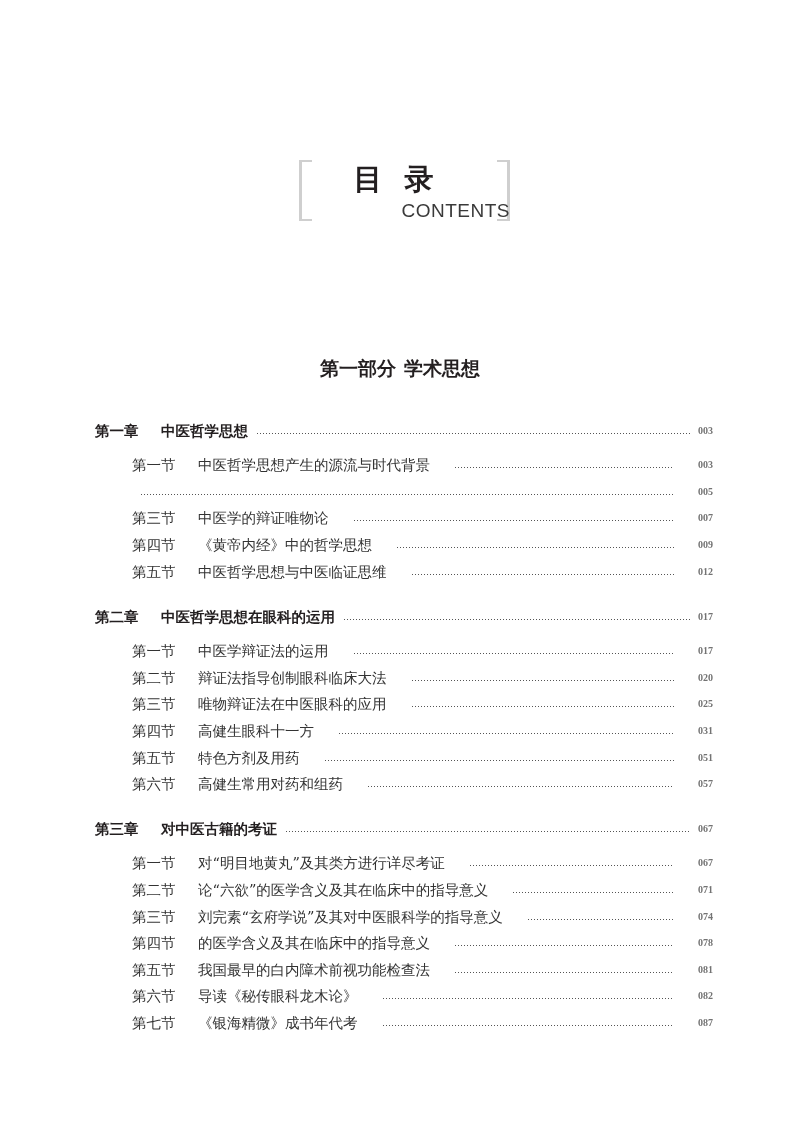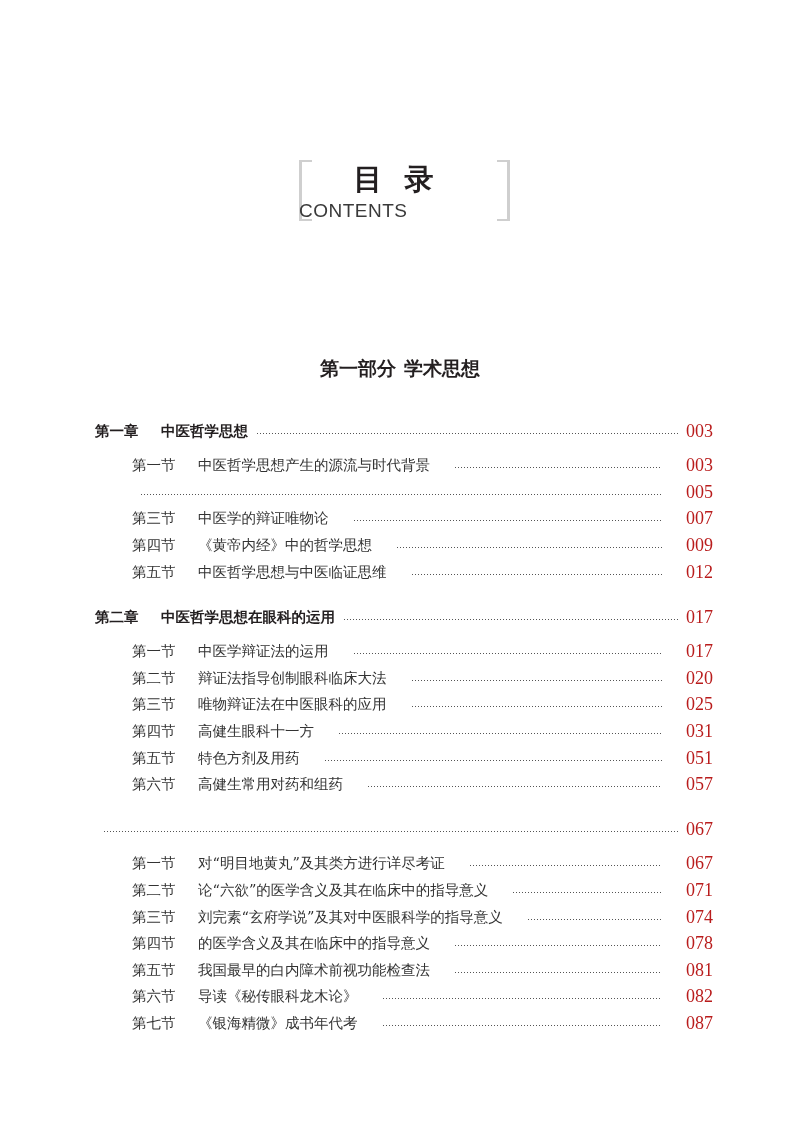--- a/index.html
+++ b/index.html
@@ -6,40 +6,40 @@
   body { width:800px; height:1124px; position:relative; overflow:hidden;
          font-family: "DejaVu Serif", "Liberation Serif", serif; color:#231f20; }
   .header { position:absolute; left:299px; top:160px; width:211px; height:63px; }
   .bracket { position:absolute; top:0; width:13px; height:61px;
              border-top:2px solid #cfcfcf; border-bottom:2px solid #cfcfcf; box-sizing:border-box; }
   .bracket.left { left:0; border-left:3px solid #cfcfcf; }
   .bracket.right { right:0; border-right:3px solid #cfcfcf; }
   .title-cn { position:absolute; left:0; right:0; top:2px; text-align:center;
               font-family:"DejaVu Sans", sans-serif; font-weight:bold; font-size:29px;
               letter-spacing:22px; color:#231f20; line-height:34px; }
-  .title-en { position:absolute; left:0; right:0; top:40px; text-align:left;
+  .title-en { position:absolute; left:0; right:0; top:40px; text-align:right;
               font-family:"Liberation Sans", sans-serif; font-size:19px; color:#3a3a3a;
               line-height:22px; letter-spacing:0.5px; }
   .part-title { position:absolute; left:0; right:0; top:356px; text-align:center;
                 font-family:"DejaVu Sans", sans-serif; font-weight:bold; font-size:19px; color:#231f20; }
   .part-title span + span { margin-left:8px; }
   .toc { position:absolute; left:95px; width:618px; }
   .row { position:absolute; left:0; width:618px; height:22px; display:flex; align-items:center;
          font-size:14.5px; line-height:22px; }
   .row .label { flex:0 0 auto; white-space:nowrap; }
   .row .num { display:inline-block; }
   .row.chapter .num { width:66px; }
   .row.chapter { font-weight:bold; left:0; width:618px; }
   .row.section { left:37px; width:581px; color:#333;gap:16px; }
   .row.section .num { width:66px; }
   .row .dots { flex:1 1 auto; margin:0 8px; height:10px; align-self:center;
                background-image: radial-gradient(circle, #555 0.7px, transparent 0.9px);
                background-size:3px 3px; background-repeat:repeat-x; background-position:0 6px; }
-  .row .page { flex:0 0 auto; font-family:"Liberation Serif", serif; font-weight:normal;
-               font-size:18px; color:#b91c1c; }
+  .row .page { flex:0 0 auto; font-family:"Liberation Serif", serif; font-weight:bold;
+               font-size:10px; color:#737373; }
 </style>
 </head>
 <body>
 
 <div class="header">
   <div class="bracket left"></div>
   <div class="bracket right"></div>
   <div class="title-cn">目录</div>
   <div class="title-en">CONTENTS</div>
 </div>
@@ -110,20 +110,21 @@
     <span class="dots"></span>
     <span class="page">051</span>
   </div>
   <div class="row section" style="top:773px">
     <span class="label"><span class="num">第六节</span><span>高健生常用对药和组药</span></span>
     <span class="dots"></span>
     <span class="page">057</span>
   </div>
 
   <div class="row chapter" style="top:818px">
+    <span class="label"><span class="num">第三章</span><span>对中医古籍的考证</span></span>
     <span class="dots"></span>
     <span class="page">067</span>
   </div>
   <div class="row section" style="top:852px">
     <span class="label"><span class="num">第一节</span><span>对“明目地黄丸”及其类方进行详尽考证</span></span>
     <span class="dots"></span>
     <span class="page">067</span>
   </div>
   <div class="row section" style="top:879px">
     <span class="label"><span class="num">第二节</span><span>论“六欲”的医学含义及其在临床中的指导意义</span></span>

